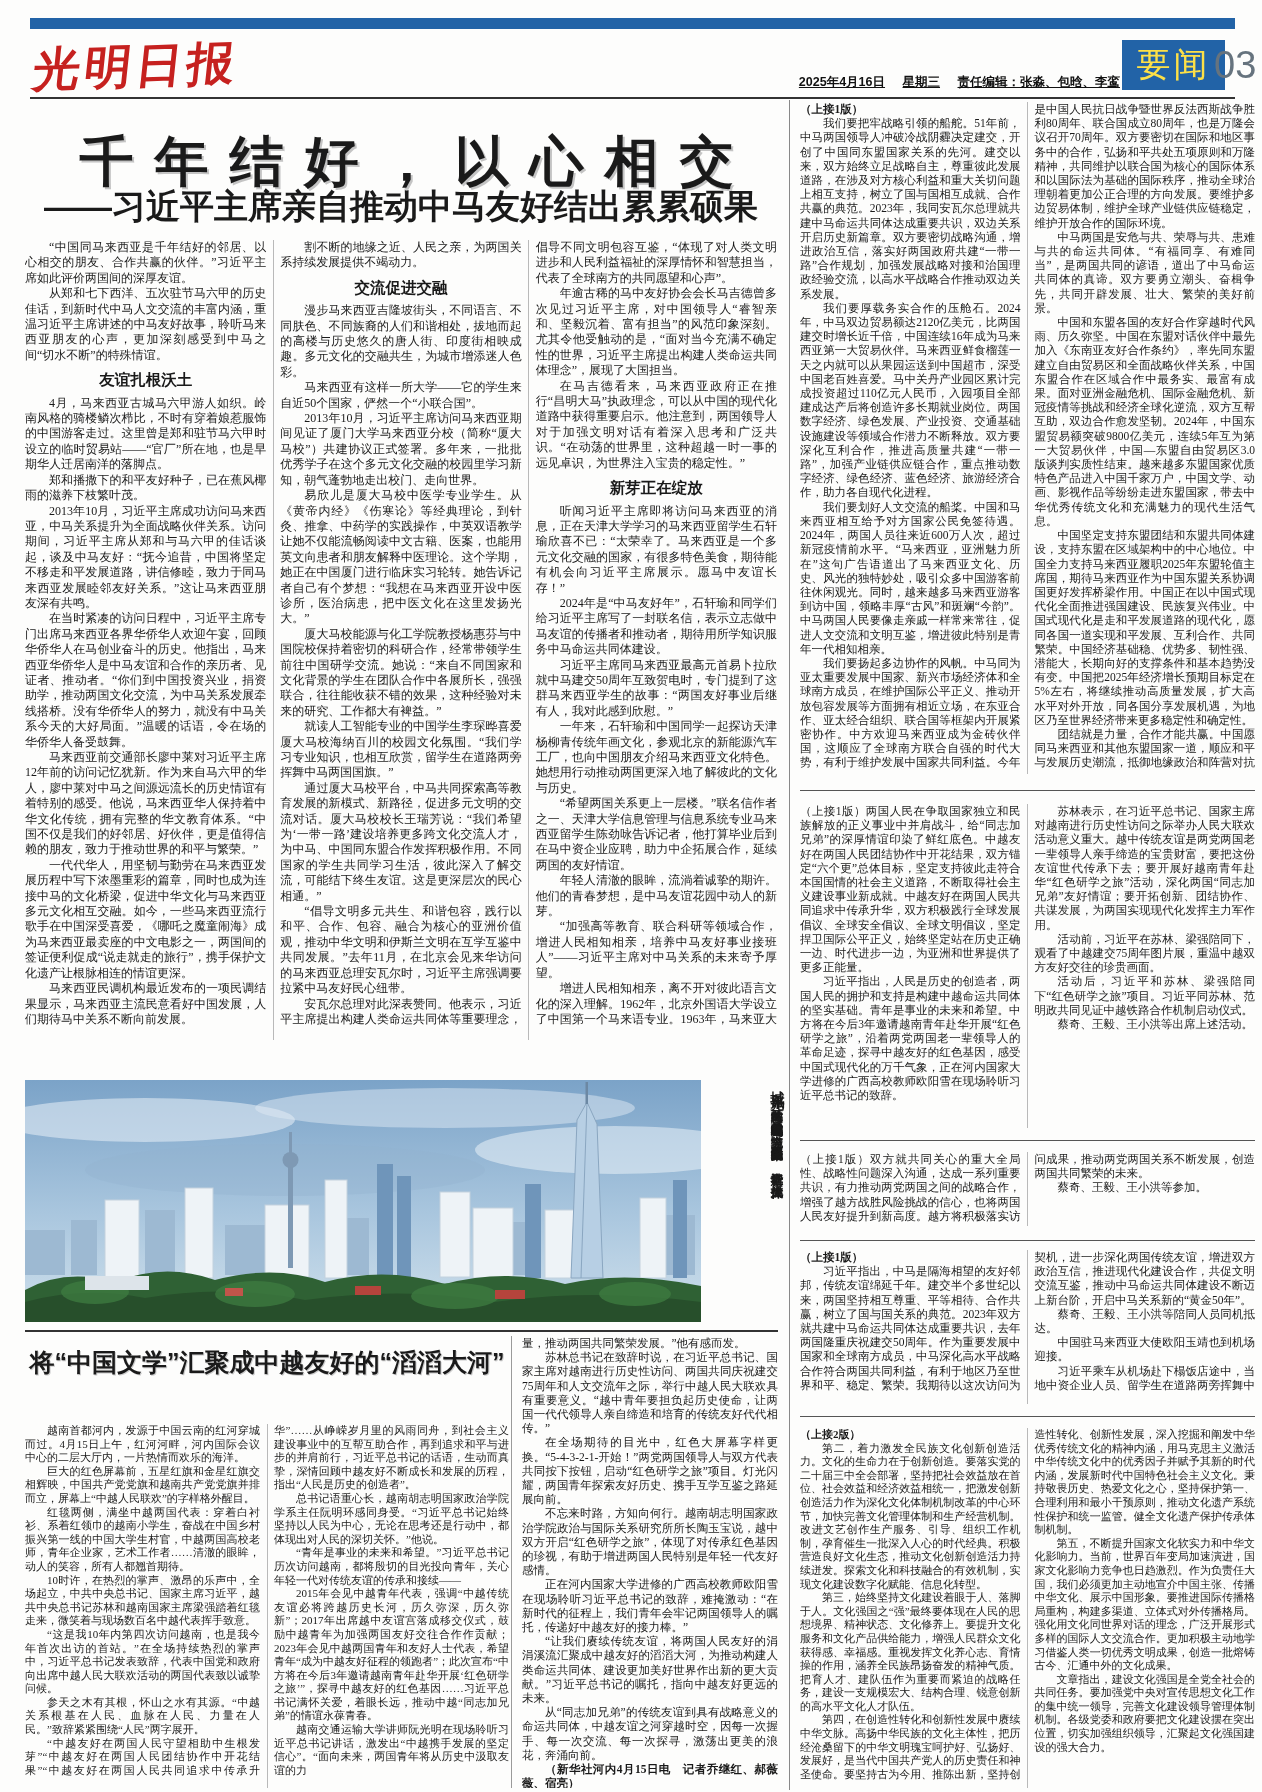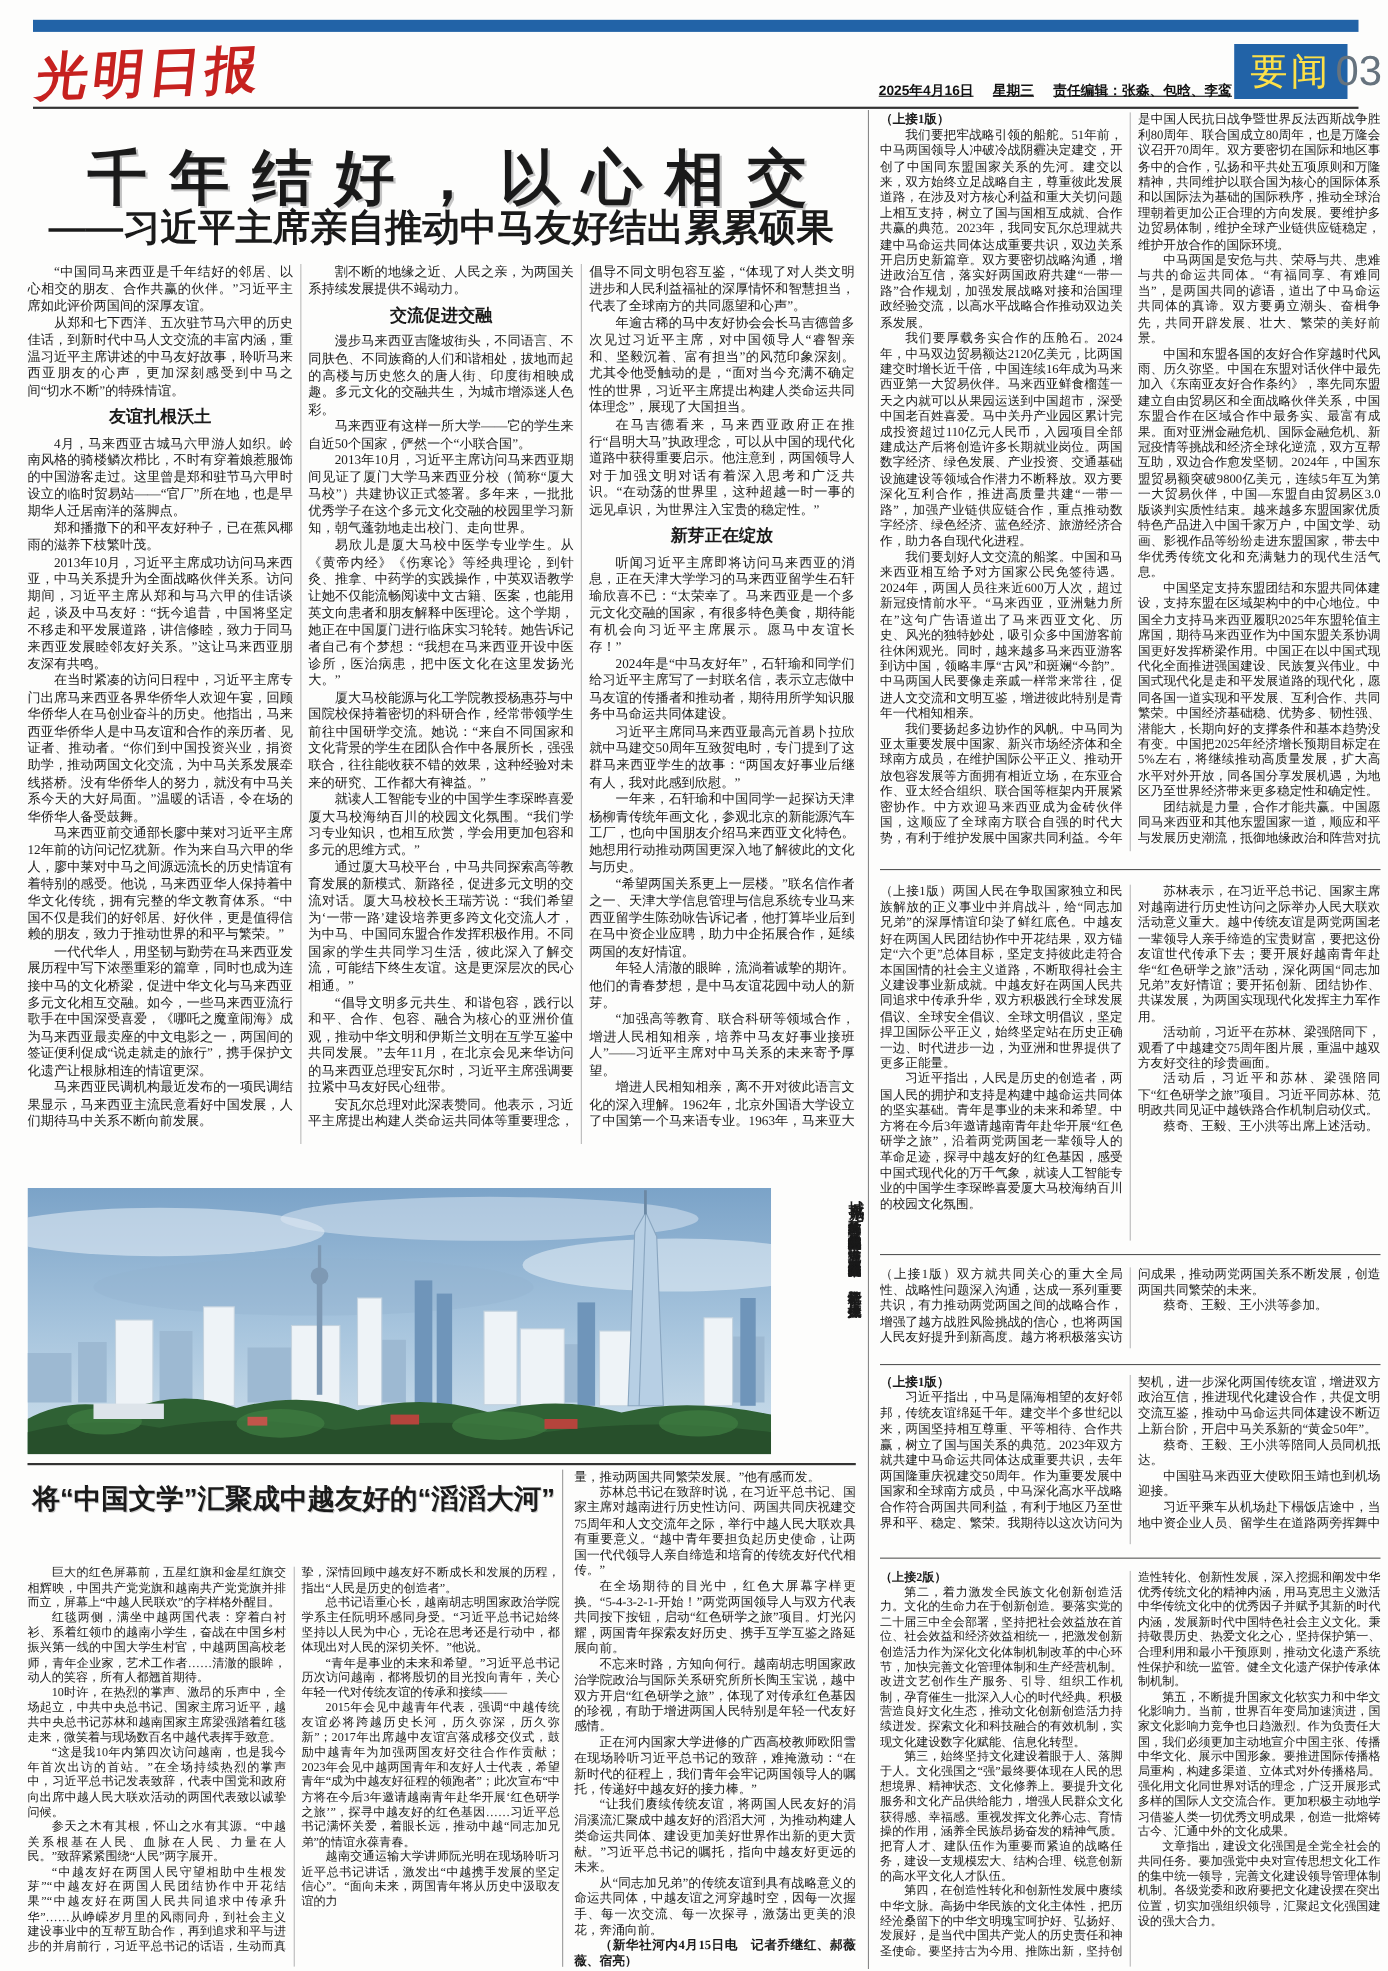--- a/index.html
+++ b/index.html
@@ -97,21 +97,21 @@
       <p class="t-p">马来西亚前交通部长廖中莱对习近平主席12年前的访问记忆犹新。作为来自马六甲的华人，廖中莱对中马之间源远流长的历史情谊有着特别的感受。他说，马来西亚华人保持着中华文化传统，拥有完整的华文教育体系。“中国不仅是我们的好邻居、好伙伴，更是值得信赖的朋友，致力于推动世界的和平与繁荣。”</p>
       <p class="t-p">一代代华人，用坚韧与勤劳在马来西亚发展历程中写下浓墨重彩的篇章，同时也成为连接中马的文化桥梁，促进中华文化与马来西亚多元文化相互交融。如今，一些马来西亚流行歌手在中国深受喜爱，《哪吒之魔童闹海》成为马来西亚最卖座的中文电影之一，两国间的签证便利促成“说走就走的旅行”，携手保护文化遗产让根脉相连的情谊更深。</p>
       <p class="t-p">马来西亚民调机构最近发布的一项民调结果显示，马来西亚主流民意看好中国发展，人们期待马中关系不断向前发展。</p>
       <p class="t-p">割不断的地缘之近、人民之亲，为两国关系持续发展提供不竭动力。</p>
       <h3 class="t-h">交流促进交融</h3>
       <p class="t-p">漫步马来西亚吉隆坡街头，不同语言、不同肤色、不同族裔的人们和谐相处，拔地而起的高楼与历史悠久的唐人街、印度街相映成趣。多元文化的交融共生，为城市增添迷人色彩。</p>
       <p class="t-p">马来西亚有这样一所大学——它的学生来自近50个国家，俨然一个“小联合国”。</p>
       <p class="t-p">2013年10月，习近平主席访问马来西亚期间见证了厦门大学马来西亚分校（简称“厦大马校”）共建协议正式签署。多年来，一批批优秀学子在这个多元文化交融的校园里学习新知，朝气蓬勃地走出校门、走向世界。</p>
       <p class="t-p">易欣儿是厦大马校中医学专业学生。从《黄帝内经》《伤寒论》等经典理论，到针灸、推拿、中药学的实践操作，中英双语教学让她不仅能流畅阅读中文古籍、医案，也能用英文向患者和朋友解释中医理论。这个学期，她正在中国厦门进行临床实习轮转。她告诉记者自己有个梦想：“我想在马来西亚开设中医诊所，医治病患，把中医文化在这里发扬光大。”</p>
       <p class="t-p">厦大马校能源与化工学院教授杨惠芬与中国院校保持着密切的科研合作，经常带领学生前往中国研学交流。她说：“来自不同国家和文化背景的学生在团队合作中各展所长，强强联合，往往能收获不错的效果，这种经验对未来的研究、工作都大有裨益。”</p>
-      <p class="t-p">就读人工智能专业的中国学生李琛晔喜爱厦大马校海纳百川的校园文化氛围。“我们学习专业知识，也相互欣赏，学会用更加包容和多元的思维方式。”</p>
+      <p class="t-p">就读人工智能专业的中国学生李琛晔喜爱厦大马校海纳百川的校园文化氛围。“我们学习专业知识，也相互欣赏，留学生在道路两旁挥舞中马两国国旗。”</p>
       <p class="t-p">通过厦大马校平台，中马共同探索高等教育发展的新模式、新路径，促进多元文明的交流对话。厦大马校校长王瑞芳说：“我们希望为‘一带一路’建设培养更多跨文化交流人才，为中马、中国同东盟合作发挥积极作用。不同国家的学生共同学习生活，彼此深入了解交流，可能结下终生友谊。这是更深层次的民心相通。”</p>
       <p class="t-p">“倡导文明多元共生、和谐包容，践行以和平、合作、包容、融合为核心的亚洲价值观，推动中华文明和伊斯兰文明在互学互鉴中共同发展。”去年11月，在北京会见来华访问的马来西亚总理安瓦尔时，习近平主席强调要拉紧中马友好民心纽带。</p>
       <p class="t-p">安瓦尔总理对此深表赞同。他表示，习近平主席提出构建人类命运共同体等重要理念，倡导不同文明包容互鉴，“体现了对人类文明进步和人民利益福祉的深厚情怀和智慧担当，代表了全球南方的共同愿望和心声”。</p>
       <p class="t-p">年逾古稀的马中友好协会会长马吉德曾多次见过习近平主席，对中国领导人“睿智亲和、坚毅沉着、富有担当”的风范印象深刻。尤其令他受触动的是，“面对当今充满不确定性的世界，习近平主席提出构建人类命运共同体理念”，展现了大国担当。</p>
       <p class="t-p">在马吉德看来，马来西亚政府正在推行“昌明大马”执政理念，可以从中国的现代化道路中获得重要启示。他注意到，两国领导人对于加强文明对话有着深入思考和广泛共识。“在动荡的世界里，这种超越一时一事的远见卓识，为世界注入宝贵的稳定性。”</p>
       <h3 class="t-h">新芽正在绽放</h3>
       <p class="t-p">听闻习近平主席即将访问马来西亚的消息，正在天津大学学习的马来西亚留学生石轩瑜欣喜不已：“太荣幸了。马来西亚是一个多元文化交融的国家，有很多特色美食，期待能有机会向习近平主席展示。愿马中友谊长存！”</p>
       <p class="t-p">2024年是“中马友好年”，石轩瑜和同学们给习近平主席写了一封联名信，表示立志做中马友谊的传播者和推动者，期待用所学知识服务中马命运共同体建设。</p>
       <p class="t-p">习近平主席同马来西亚最高元首易卜拉欣就中马建交50周年互致贺电时，专门提到了这群马来西亚学生的故事：“两国友好事业后继有人，我对此感到欣慰。”</p>
       <p class="t-p">一年来，石轩瑜和中国同学一起探访天津杨柳青传统年画文化，参观北京的新能源汽车工厂，也向中国朋友介绍马来西亚文化特色。她想用行动推动两国更深入地了解彼此的文化与历史。</p>
@@ -191,20 +191,21 @@
       <rect x="200" y="208" width="18" height="8" fill="#c1554a"></rect>
     </svg>
   </figure>
   <div class="abs vcap">
     <span class="vlead">城市风光</span><span>　吉隆坡是马来西亚的首都。各式各样极具特色的建筑在这座现代化的城市中交织融合，令吉隆坡充满魅力。图为四月十二日在马来西亚吉隆坡拍摄的城市风光。</span>　<span class="vcredit">新华社记者　姚大伟摄</span>
   </div>
 
   <div class="abs h-rule-bl"></div>
   <h2 class="abs bottom-title" style="margin:0;">将“中国文学”汇聚成中越友好的“滔滔大河”</h2>
   <div class="abs flow bottom-cols12">
+      <p class="t-p">越南首都河内，发源于中国云南的红河穿城而过。4月15日上午，红河河畔，河内国际会议中心的二层大厅内，一片热情而欢乐的海洋。</p>
       <p class="t-p">巨大的红色屏幕前，五星红旗和金星红旗交相辉映，中国共产党党旗和越南共产党党旗并排而立，屏幕上“中越人民联欢”的字样格外醒目。</p>
       <p class="t-p">红毯两侧，满坐中越两国代表：穿着白衬衫、系着红领巾的越南小学生，奋战在中国乡村振兴第一线的中国大学生村官，中越两国高校老师，青年企业家，艺术工作者……清澈的眼眸，动人的笑容，所有人都翘首期待。</p>
       <p class="t-p">10时许，在热烈的掌声、激昂的乐声中，全场起立，中共中央总书记、国家主席习近平，越共中央总书记苏林和越南国家主席梁强踏着红毯走来，微笑着与现场数百名中越代表挥手致意。</p>
       <p class="t-p">“这是我10年内第四次访问越南，也是我今年首次出访的首站。”在全场持续热烈的掌声中，习近平总书记发表致辞，代表中国党和政府向出席中越人民大联欢活动的两国代表致以诚挚问候。</p>
       <p class="t-p">参天之木有其根，怀山之水有其源。“中越关系根基在人民、血脉在人民、力量在人民。”致辞紧紧围绕“人民”两字展开。</p>
       <p class="t-p">“中越友好在两国人民守望相助中生根发芽”“中越友好在两国人民团结协作中开花结果”“中越友好在两国人民共同追求中传承升华”……从峥嵘岁月里的风雨同舟，到社会主义建设事业中的互帮互助合作，再到追求和平与进步的并肩前行，习近平总书记的话语，生动而真挚，深情回顾中越友好不断成长和发展的历程，指出“人民是历史的创造者”。</p>
       <p class="t-p">总书记语重心长，越南胡志明国家政治学院学系主任阮明环感同身受。“习近平总书记始终坚持以人民为中心，无论在思考还是行动中，都体现出对人民的深切关怀。”他说。</p>
       <p class="t-p">“青年是事业的未来和希望。”习近平总书记历次访问越南，都将殷切的目光投向青年，关心年轻一代对传统友谊的传承和接续——</p>
       <p class="t-p">2015年会见中越青年代表，强调“中越传统友谊必将跨越历史长河，历久弥深，历久弥新”；2017年出席越中友谊宫落成移交仪式，鼓励中越青年为加强两国友好交往合作作贡献；2023年会见中越两国青年和友好人士代表，希望青年“成为中越友好征程的领跑者”；此次宣布“中方将在今后3年邀请越南青年赴华开展‘红色研学之旅’”，探寻中越友好的红色基因……习近平总书记满怀关爱，着眼长远，推动中越“同志加兄弟”的情谊永葆青春。</p>
       <p class="t-p">越南交通运输大学讲师阮光明在现场聆听习近平总书记讲话，激发出“中越携手发展的坚定信心”。“面向未来，两国青年将从历史中汲取友谊的力</p>
@@ -229,21 +230,21 @@
       <p class="t-p">我们要划好人文交流的船桨。中国和马来西亚相互给予对方国家公民免签待遇。2024年，两国人员往来近600万人次，超过新冠疫情前水平。“马来西亚，亚洲魅力所在”这句广告语道出了马来西亚文化、历史、风光的独特妙处，吸引众多中国游客前往休闲观光。同时，越来越多马来西亚游客到访中国，领略丰厚“古风”和斑斓“今韵”。中马两国人民要像走亲戚一样常来常往，促进人文交流和文明互鉴，增进彼此特别是青年一代相知相亲。</p>
       <p class="t-p">我们要扬起多边协作的风帆。中马同为亚太重要发展中国家、新兴市场经济体和全球南方成员，在维护国际公平正义、推动开放包容发展等方面拥有相近立场，在东亚合作、亚太经合组织、联合国等框架内开展紧密协作。中方欢迎马来西亚成为金砖伙伴国，这顺应了全球南方联合自强的时代大势，有利于维护发展中国家共同利益。今年是中国人民抗日战争暨世界反法西斯战争胜利80周年、联合国成立80周年，也是万隆会议召开70周年。双方要密切在国际和地区事务中的合作，弘扬和平共处五项原则和万隆精神，共同维护以联合国为核心的国际体系和以国际法为基础的国际秩序，推动全球治理朝着更加公正合理的方向发展。要维护多边贸易体制，维护全球产业链供应链稳定，维护开放合作的国际环境。</p>
       <p class="t-p">中马两国是安危与共、荣辱与共、患难与共的命运共同体。“有福同享、有难同当”，是两国共同的谚语，道出了中马命运共同体的真谛。双方要勇立潮头、奋楫争先，共同开辟发展、壮大、繁荣的美好前景。</p>
       <p class="t-p">中国和东盟各国的友好合作穿越时代风雨、历久弥坚。中国在东盟对话伙伴中最先加入《东南亚友好合作条约》，率先同东盟建立自由贸易区和全面战略伙伴关系，中国东盟合作在区域合作中最务实、最富有成果。面对亚洲金融危机、国际金融危机、新冠疫情等挑战和经济全球化逆流，双方互帮互助，双边合作愈发坚韧。2024年，中国东盟贸易额突破9800亿美元，连续5年互为第一大贸易伙伴，中国—东盟自由贸易区3.0版谈判实质性结束。越来越多东盟国家优质特色产品进入中国千家万户，中国文学、动画、影视作品等纷纷走进东盟国家，带去中华优秀传统文化和充满魅力的现代生活气息。</p>
       <p class="t-p">中国坚定支持东盟团结和东盟共同体建设，支持东盟在区域架构中的中心地位。中国全力支持马来西亚履职2025年东盟轮值主席国，期待马来西亚作为中国东盟关系协调国更好发挥桥梁作用。中国正在以中国式现代化全面推进强国建设、民族复兴伟业。中国式现代化是走和平发展道路的现代化，愿同各国一道实现和平发展、互利合作、共同繁荣。中国经济基础稳、优势多、韧性强、潜能大，长期向好的支撑条件和基本趋势没有变。中国把2025年经济增长预期目标定在5%左右，将继续推动高质量发展，扩大高水平对外开放，同各国分享发展机遇，为地区乃至世界经济带来更多稳定性和确定性。</p>
       <p class="t-p">团结就是力量，合作才能共赢。中国愿同马来西亚和其他东盟国家一道，顺应和平与发展历史潮流，抵御地缘政治和阵营对抗暗流，共同维护亚洲和平稳定发展的良好局面，推动中马友谊之船驶向更加美好的未来。</p>
     </div>
   <div class="abs rrule rr1"></div>
   <div class="abs flow rmod modB">
       <p class="t-c">（上接1版）两国人民在争取国家独立和民族解放的正义事业中并肩战斗，给“同志加兄弟”的深厚情谊印染了鲜红底色。中越友好在两国人民团结协作中开花结果，双方锚定“六个更”总体目标，坚定支持彼此走符合本国国情的社会主义道路，不断取得社会主义建设事业新成就。中越友好在两国人民共同追求中传承升华，双方积极践行全球发展倡议、全球安全倡议、全球文明倡议，坚定捍卫国际公平正义，始终坚定站在历史正确一边、时代进步一边，为亚洲和世界提供了更多正能量。</p>
-      <p class="t-p">习近平指出，人民是历史的创造者，两国人民的拥护和支持是构建中越命运共同体的坚实基础。青年是事业的未来和希望。中方将在今后3年邀请越南青年赴华开展“红色研学之旅”，沿着两党两国老一辈领导人的革命足迹，探寻中越友好的红色基因，感受中国式现代化的万千气象，就读人工智能专业的中国学生李琛晔喜爱厦大马校海纳百川的校园文化氛围。</p>
+      <p class="t-p">习近平指出，人民是历史的创造者，两国人民的拥护和支持是构建中越命运共同体的坚实基础。青年是事业的未来和希望。中方将在今后3年邀请越南青年赴华开展“红色研学之旅”，沿着两党两国老一辈领导人的革命足迹，探寻中越友好的红色基因，感受中国式现代化的万千气象，正在河内国家大学进修的广西高校教师欧阳雪在现场聆听习近平总书记的致辞。</p>
       <p class="t-p">苏林表示，在习近平总书记、国家主席对越南进行历史性访问之际举办人民大联欢活动意义重大。越中传统友谊是两党两国老一辈领导人亲手缔造的宝贵财富，要把这份友谊世代传承下去；要开展好越南青年赴华“红色研学之旅”活动，深化两国“同志加兄弟”友好情谊；要开拓创新、团结协作、共谋发展，为两国实现现代化发挥主力军作用。</p>
       <p class="t-p">活动前，习近平在苏林、梁强陪同下，观看了中越建交75周年图片展，重温中越双方友好交往的珍贵画面。</p>
       <p class="t-p">活动后，习近平和苏林、梁强陪同下“红色研学之旅”项目。习近平同苏林、范明政共同见证中越铁路合作机制启动仪式。</p>
       <p class="t-p">蔡奇、王毅、王小洪等出席上述活动。</p>
     </div>
   <div class="abs rrule rr2"></div>
   <div class="abs flow rmod modC">
       <p class="t-c">（上接1版）双方就共同关心的重大全局性、战略性问题深入沟通，达成一系列重要共识，有力推动两党两国之间的战略合作，增强了越方战胜风险挑战的信心，也将两国人民友好提升到新高度。越方将积极落实访问成果，推动两党两国关系不断发展，创造两国共同繁荣的未来。</p>
       <p class="t-p">蔡奇、王毅、王小洪等参加。</p>
     </div>

